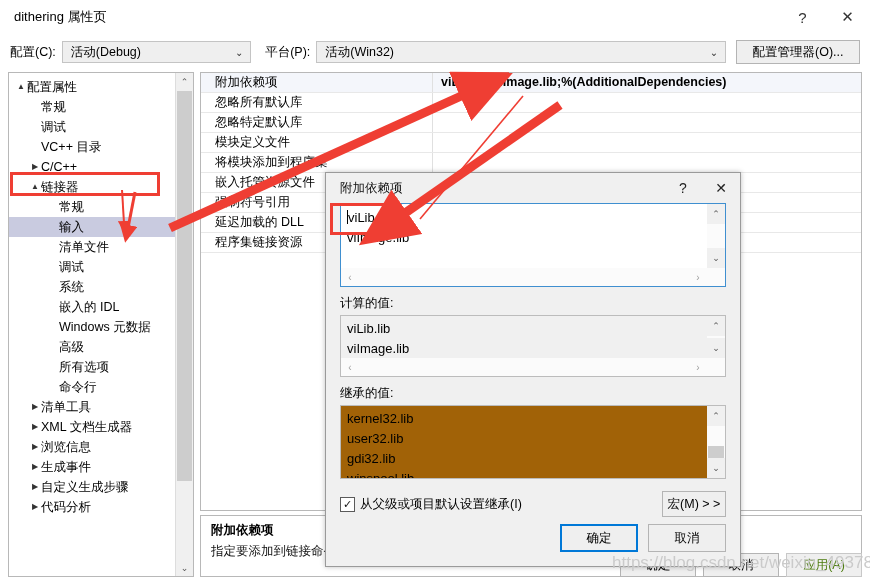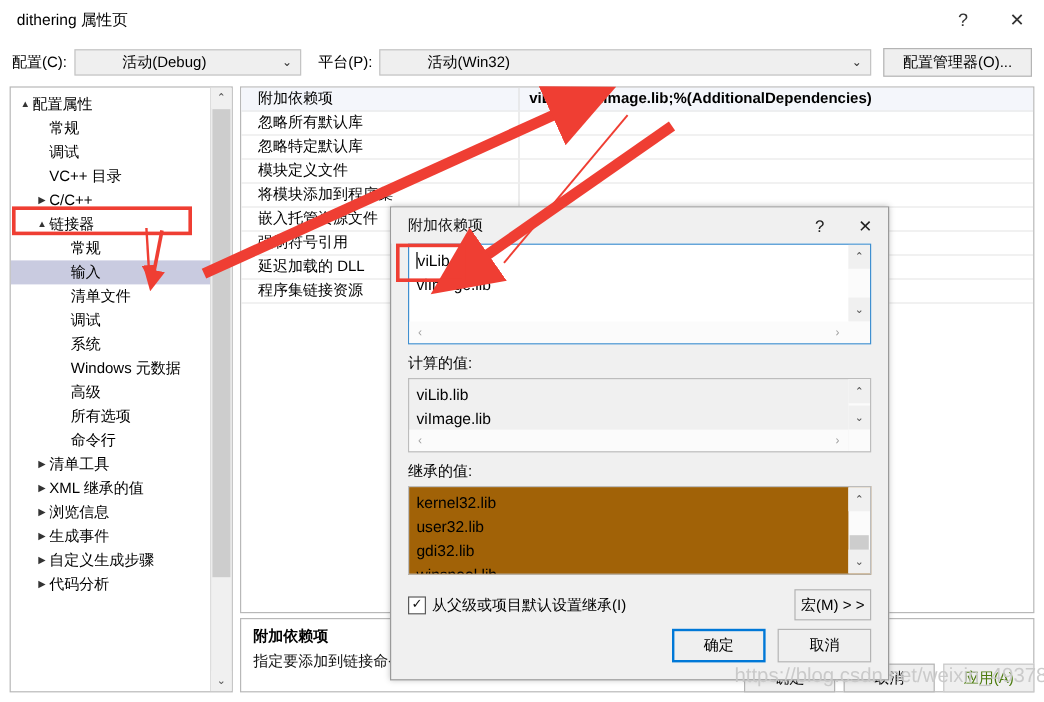--- a/index.html
+++ b/index.html
@@ -20,21 +20,21 @@
   .tb-btn{width:45px;height:34px;display:flex;align-items:center;justify-content:center;
           font-size:15px;color:#333;cursor:default;}
 
   
   #config-bar{height:36px;display:flex;align-items:center;padding:0 10px;background:#fff;}
   .cfg-label{font-size:12.5px;margin-right:6px;white-space:nowrap;}
   .combo{
     height:22px;background:#efefef;border:1px solid #c4c4c4;
     display:flex;align-items:center;padding:0 2px 0 8px;font-size:12.5px;box-sizing:border-box;
   }
-  .combo .val{flex:1;overflow:hidden;white-space:nowrap;margin-left:31px;}
+  .combo .val{flex:1;overflow:hidden;white-space:nowrap;}
   .combo .arrow{width:18px;text-align:center;font-size:10px;color:#333;}
   #combo-config{width:193px;margin-right:14px;}
   #combo-platform{width:418px;margin-right:10px;}
   #cfgmgr-btn{
     height:24px;min-width:124px;padding:0 10px;background:#efefef;border:1px solid #b4b4b4;
     font-size:12.5px;display:flex;align-items:center;justify-content:center;box-sizing:border-box;
   }
 
   
   #body-area{position:absolute;left:8px;top:72px;right:8px;bottom:8px;display:flex;}
@@ -219,41 +219,45 @@
           <div class="tnode lvl2">
             <span class="exp none"></span>
             <span>调试</span>
           </div>
           <div class="tnode lvl2">
             <span class="exp none"></span>
             <span>系统</span>
           </div>
           <div class="tnode lvl2">
             <span class="exp none"></span>
+            <span>嵌入的 IDL</span>
+          </div>
+          <div class="tnode lvl2">
+            <span class="exp none"></span>
             <span>Windows 元数据</span>
           </div>
           <div class="tnode lvl2">
             <span class="exp none"></span>
             <span>高级</span>
           </div>
           <div class="tnode lvl2">
             <span class="exp none"></span>
             <span>所有选项</span>
           </div>
           <div class="tnode lvl2">
             <span class="exp none"></span>
             <span>命令行</span>
           </div>
           <div class="tnode lvl1">
             <span class="exp">▶</span>
             <span>清单工具</span>
           </div>
           <div class="tnode lvl1">
             <span class="exp">▶</span>
-            <span>XML 继承的值</span>
+            <span>XML 文档生成器</span>
           </div>
           <div class="tnode lvl1">
             <span class="exp">▶</span>
             <span>浏览信息</span>
           </div>
           <div class="tnode lvl1">
             <span class="exp">▶</span>
             <span>生成事件</span>
           </div>
           <div class="tnode lvl1">

